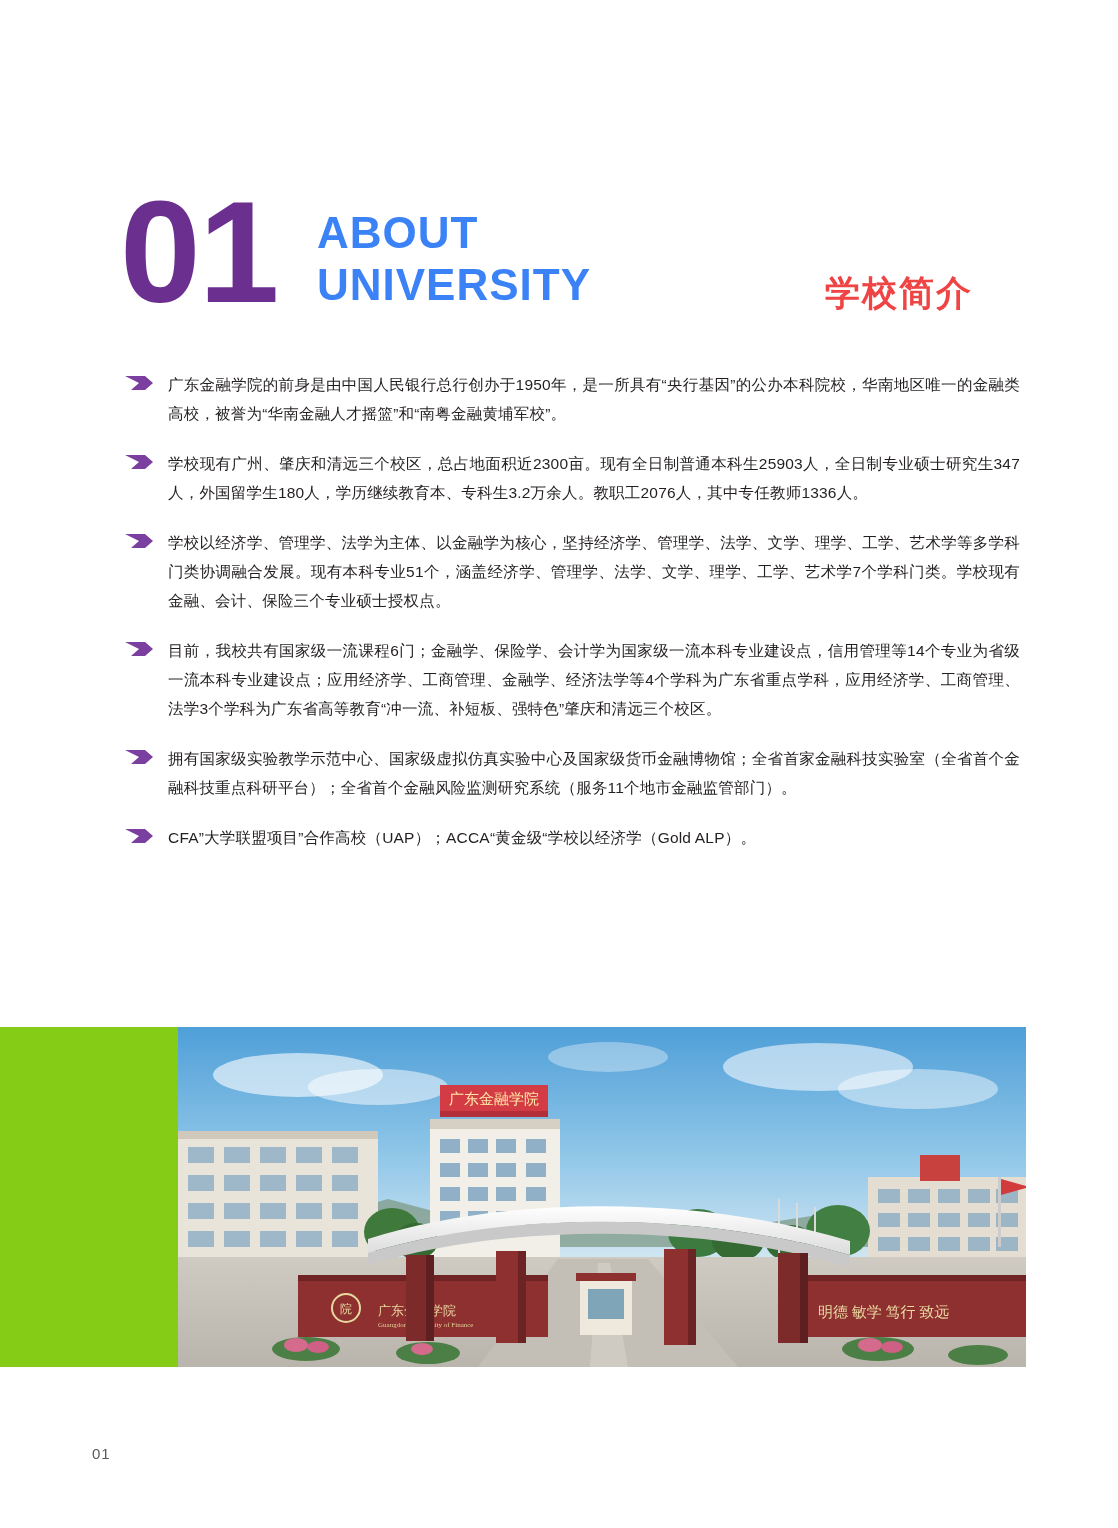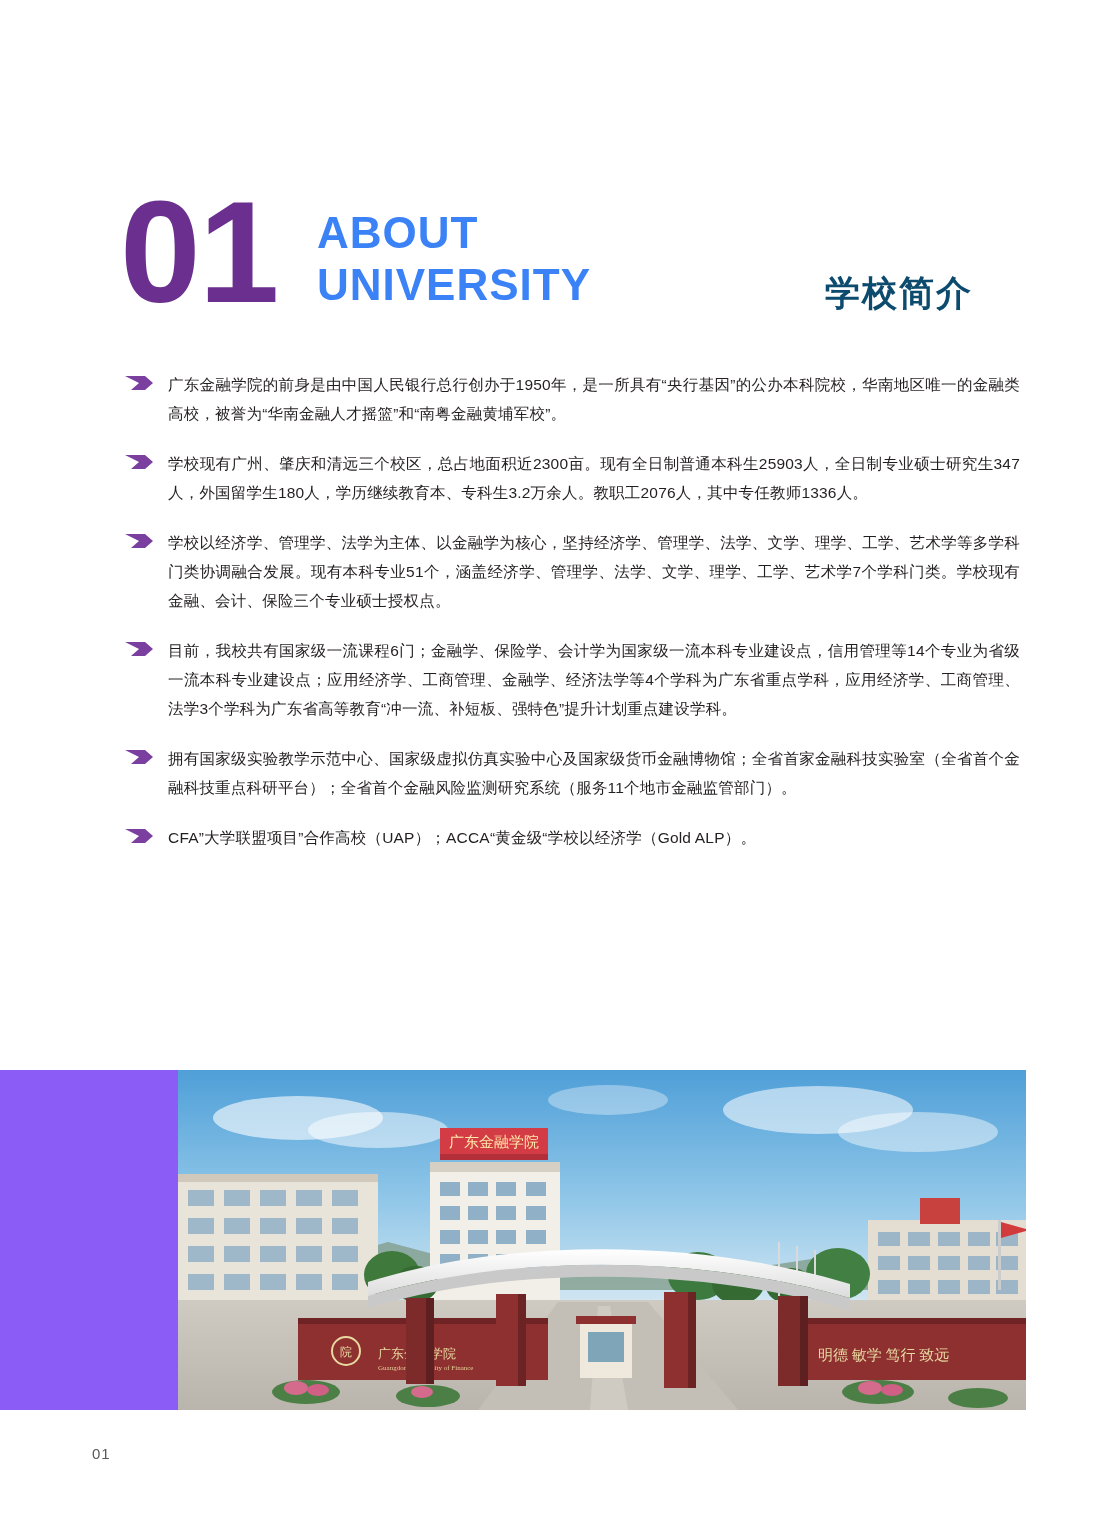--- a/index.html
+++ b/index.html
@@ -51,21 +51,21 @@
   }
   .chapter-title-en .line2 {
     display: block;
   }
   .chapter-title-cn {
     position: absolute;
     left: 705px;
     top: 85px;
     font-size: 35px;
     font-weight: bold;
-    color: #0c4a6e;
+    color: #ef4444;
     letter-spacing: 2px;
   }
 
   
   .content {
     position: absolute;
     left: 120px;
     top: 370px;
     width: 900px;
   }
@@ -90,22 +90,21 @@
     letter-spacing: 0.2px;
   }
 
   
   .image-band {
     position: absolute;
     left: 0;
     top: 1027px;
     width: 952px;
     height: 340px;
-    background: #8b5cf6;
-    margin-top: 43px;
+    background: #84cc16;
   }
   .photo {
     position: absolute;
     left: 178px;
     top: 0;
     width: 848px;
     height: 340px;
     overflow: hidden;
   }
   .photo svg { display: block; }
@@ -162,21 +161,21 @@
       <div class="bullet-text">学校以经济学、管理学、法学为主体、以金融学为核心，坚持经济学、管理学、法学、文学、理学、工学、艺术学等多学科门类协调融合发展。现有本科专业51个，涵盖经济学、管理学、法学、文学、理学、工学、艺术学7个学科门类。学校现有金融、会计、保险三个专业硕士授权点。</div>
     </div>
 
 
     <div class="bullet-row">
       <span class="bullet-icon">
         <svg width="30" height="18" viewBox="0 0 30 18">
           <path d="M0 2 L20 2 L28 9 L20 16 L6 16 L14 9 Z" fill="#7b3fa0"></path>
         </svg>
       </span>
-      <div class="bullet-text">目前，我校共有国家级一流课程6门；金融学、保险学、会计学为国家级一流本科专业建设点，信用管理等14个专业为省级一流本科专业建设点；应用经济学、工商管理、金融学、经济法学等4个学科为广东省重点学科，应用经济学、工商管理、法学3个学科为广东省高等教育“冲一流、补短板、强特色”提升计划重点建设学科。</div>
+      <div class="bullet-text">目前，我校共有国家级一流课程6门；金融学、保险学、会计学为国家级一流本科专业建设点，信用管理等14个专业为省级一流本科专业建设点；应用经济学、工商管理、金融学、经济法学等4个学科为广东省重点学科，应用经济学、工商管理、法学3个学科为广东省高等教育“冲一流、补短板、强特色”肇庆和清远三个校区。</div>
     </div>
 
     <div class="bullet-row">
       <span class="bullet-icon">
         <svg width="30" height="18" viewBox="0 0 30 18">
           <path d="M0 2 L20 2 L28 9 L20 16 L6 16 L14 9 Z" fill="#7b3fa0"></path>
         </svg>
       </span>
       <div class="bullet-text">拥有国家级实验教学示范中心、国家级虚拟仿真实验中心及国家级货币金融博物馆；全省首家金融科技实验室（全省首个金融科技重点科研平台）；全省首个金融风险监测研究系统（服务11个地市金融监管部门）。</div>
     </div>

